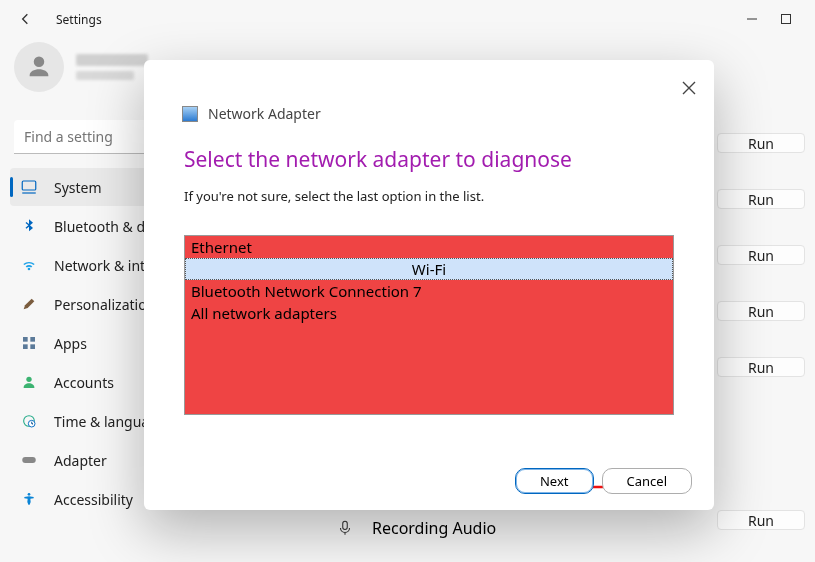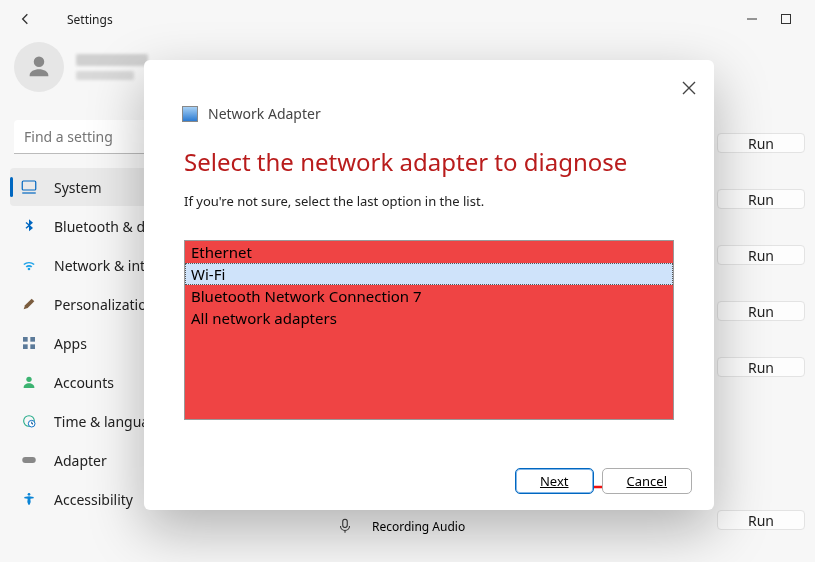--- a/index.html
+++ b/index.html
@@ -1,21 +1,21 @@
 <!DOCTYPE html>
 <html><head>
 <meta charset="utf-8">
 <style>
   * { box-sizing: border-box; font-family: "Segoe UI", -apple-system, system-ui, sans-serif; }
   html, body { margin:0; padding:0; width:815px; height:562px; overflow:hidden; background:#f7f7f7; }
 
   
   .titlebar { height:38px; display:flex; align-items:center; padding:0 12px; }
   .titlebar .back { width:28px; height:28px; display:flex; align-items:center; justify-content:center; font-size:18px; color:#333; border-radius:4px; }
-  .titlebar .title { margin-left:27px; font-size:12px; color:#222; }
+  .titlebar .title { margin-left:16px; font-size:12px; color:#222; }
   .titlebar .spacer { flex:1; }
   .winbtns { display:flex; gap:20px; padding-right:10px;}
   .winbtns span { width:14px; height:14px; display:inline-flex; align-items:center; justify-content:center; color:#333; font-size:12px; }
 
   
   .account { display:flex; align-items:center; height:58px; padding-left:14px; }
   .avatar { width:50px; height:50px; border-radius:50%; background:#e6e6e6; display:flex; align-items:center; justify-content:center; }
   .avatar svg { width:28px; height:28px; fill:#888; }
   .acct-txt { margin-left:12px; }
   .acct-txt .blur-line1 { width:72px; height:12px; background:#d0d0d0; border-radius:2px; filter:blur(1.4px); }
@@ -37,35 +37,35 @@
   .nav-item.selected::before { content:""; position:absolute; left:0; top:9px; bottom:9px; width:3px; background:#0067c0; border-radius:2px; }
   .nav-item .icon { width:18px; height:18px; display:flex; align-items:center; justify-content:center; font-size:15px; }
 
   
   .run-col { position:absolute; right:10px; top:133px; display:flex; flex-direction:column; gap:36px; }
   .run-btn { width:88px; height:20px; background:#fdfdfd; border:1px solid #e3e3e3; border-radius:4px; font-size:14px; display:flex; align-items:center; justify-content:center; color:#222;}
 
   
   .ts-row { position:absolute; left:336px; top:517px; display:flex; align-items:center; gap:18px; }
   .ts-row .ts-icon { width:18px; height:18px; }
-  .ts-row .ts-label { font-size:12px;text-align:right; }
+  .ts-row .ts-label { font-size:16px;text-align:right; }
   .run-btn.bottom { position:absolute; right:10px; top:510px; }
 
   
   .modal { position:absolute; left:144px; top:60px; width:570px; height:450px; background:#fff; border-radius:6px; box-shadow:0 20px 55px rgba(0,0,0,.28); padding:0; }
   .modal .close { position:absolute; top:16px; right:18px; font-size:18px; color:#444; }
   .modal .hdr { display:flex; align-items:center; gap:10px; padding:44px 0 0 38px; font-size:14px; color:#444; }
   .modal .hdr .mod-icon { width:16px; height:16px; border:1px solid #888; background:linear-gradient(#a6d0f5,#2d7bd1); }
-  .modal .heading { padding:22px 40px 0 40px; font-size:24px; color:#b91c1c; }
+  .modal .heading { padding:22px 40px 0 40px; font-size:21px; color:#a21caf; }
   .modal .sub { padding:14px 40px 0 40px; font-size:13px; color:#222; }
   .modal .listbox { margin:30px 40px 0 40px; height:180px; border:1px solid #999; background:#ef4444; overflow:hidden; font-size:15px; }
   .modal .listbox .opt { padding:1px 6px; }
-  .modal .listbox .opt.sel { background:#cfe3fa; outline:1px dotted #555; outline-offset:-1px; }
+  .modal .listbox .opt.sel { background:#cfe3fa; outline:1px dotted #555; outline-offset:-1px;text-align:center; }
   .modal .btnrow { position:absolute; bottom:16px; right:22px; display:flex; gap:8px; }
-  .modal .btn { height:26px; padding:0 24px; border:1px solid #adadad; background:#fff; font-size:13px; border-radius:5px; display:flex; align-items:center;text-decoration:underline; }
+  .modal .btn { height:26px; padding:0 24px; border:1px solid #adadad; background:#fff; font-size:13px; border-radius:10px; display:flex; align-items:center; }
   .modal .btn.primary { border:1px solid #0067c0; box-shadow:0 0 0 1px #7fb5e8 inset; }
 
   
   .arrow { position:absolute; left:436px; bottom:16px; width:90px; height:16px; }
   .arrow svg { width:100%; height:100%; }
 </style>
 </head>
 <body>
 
 <div class="titlebar">

